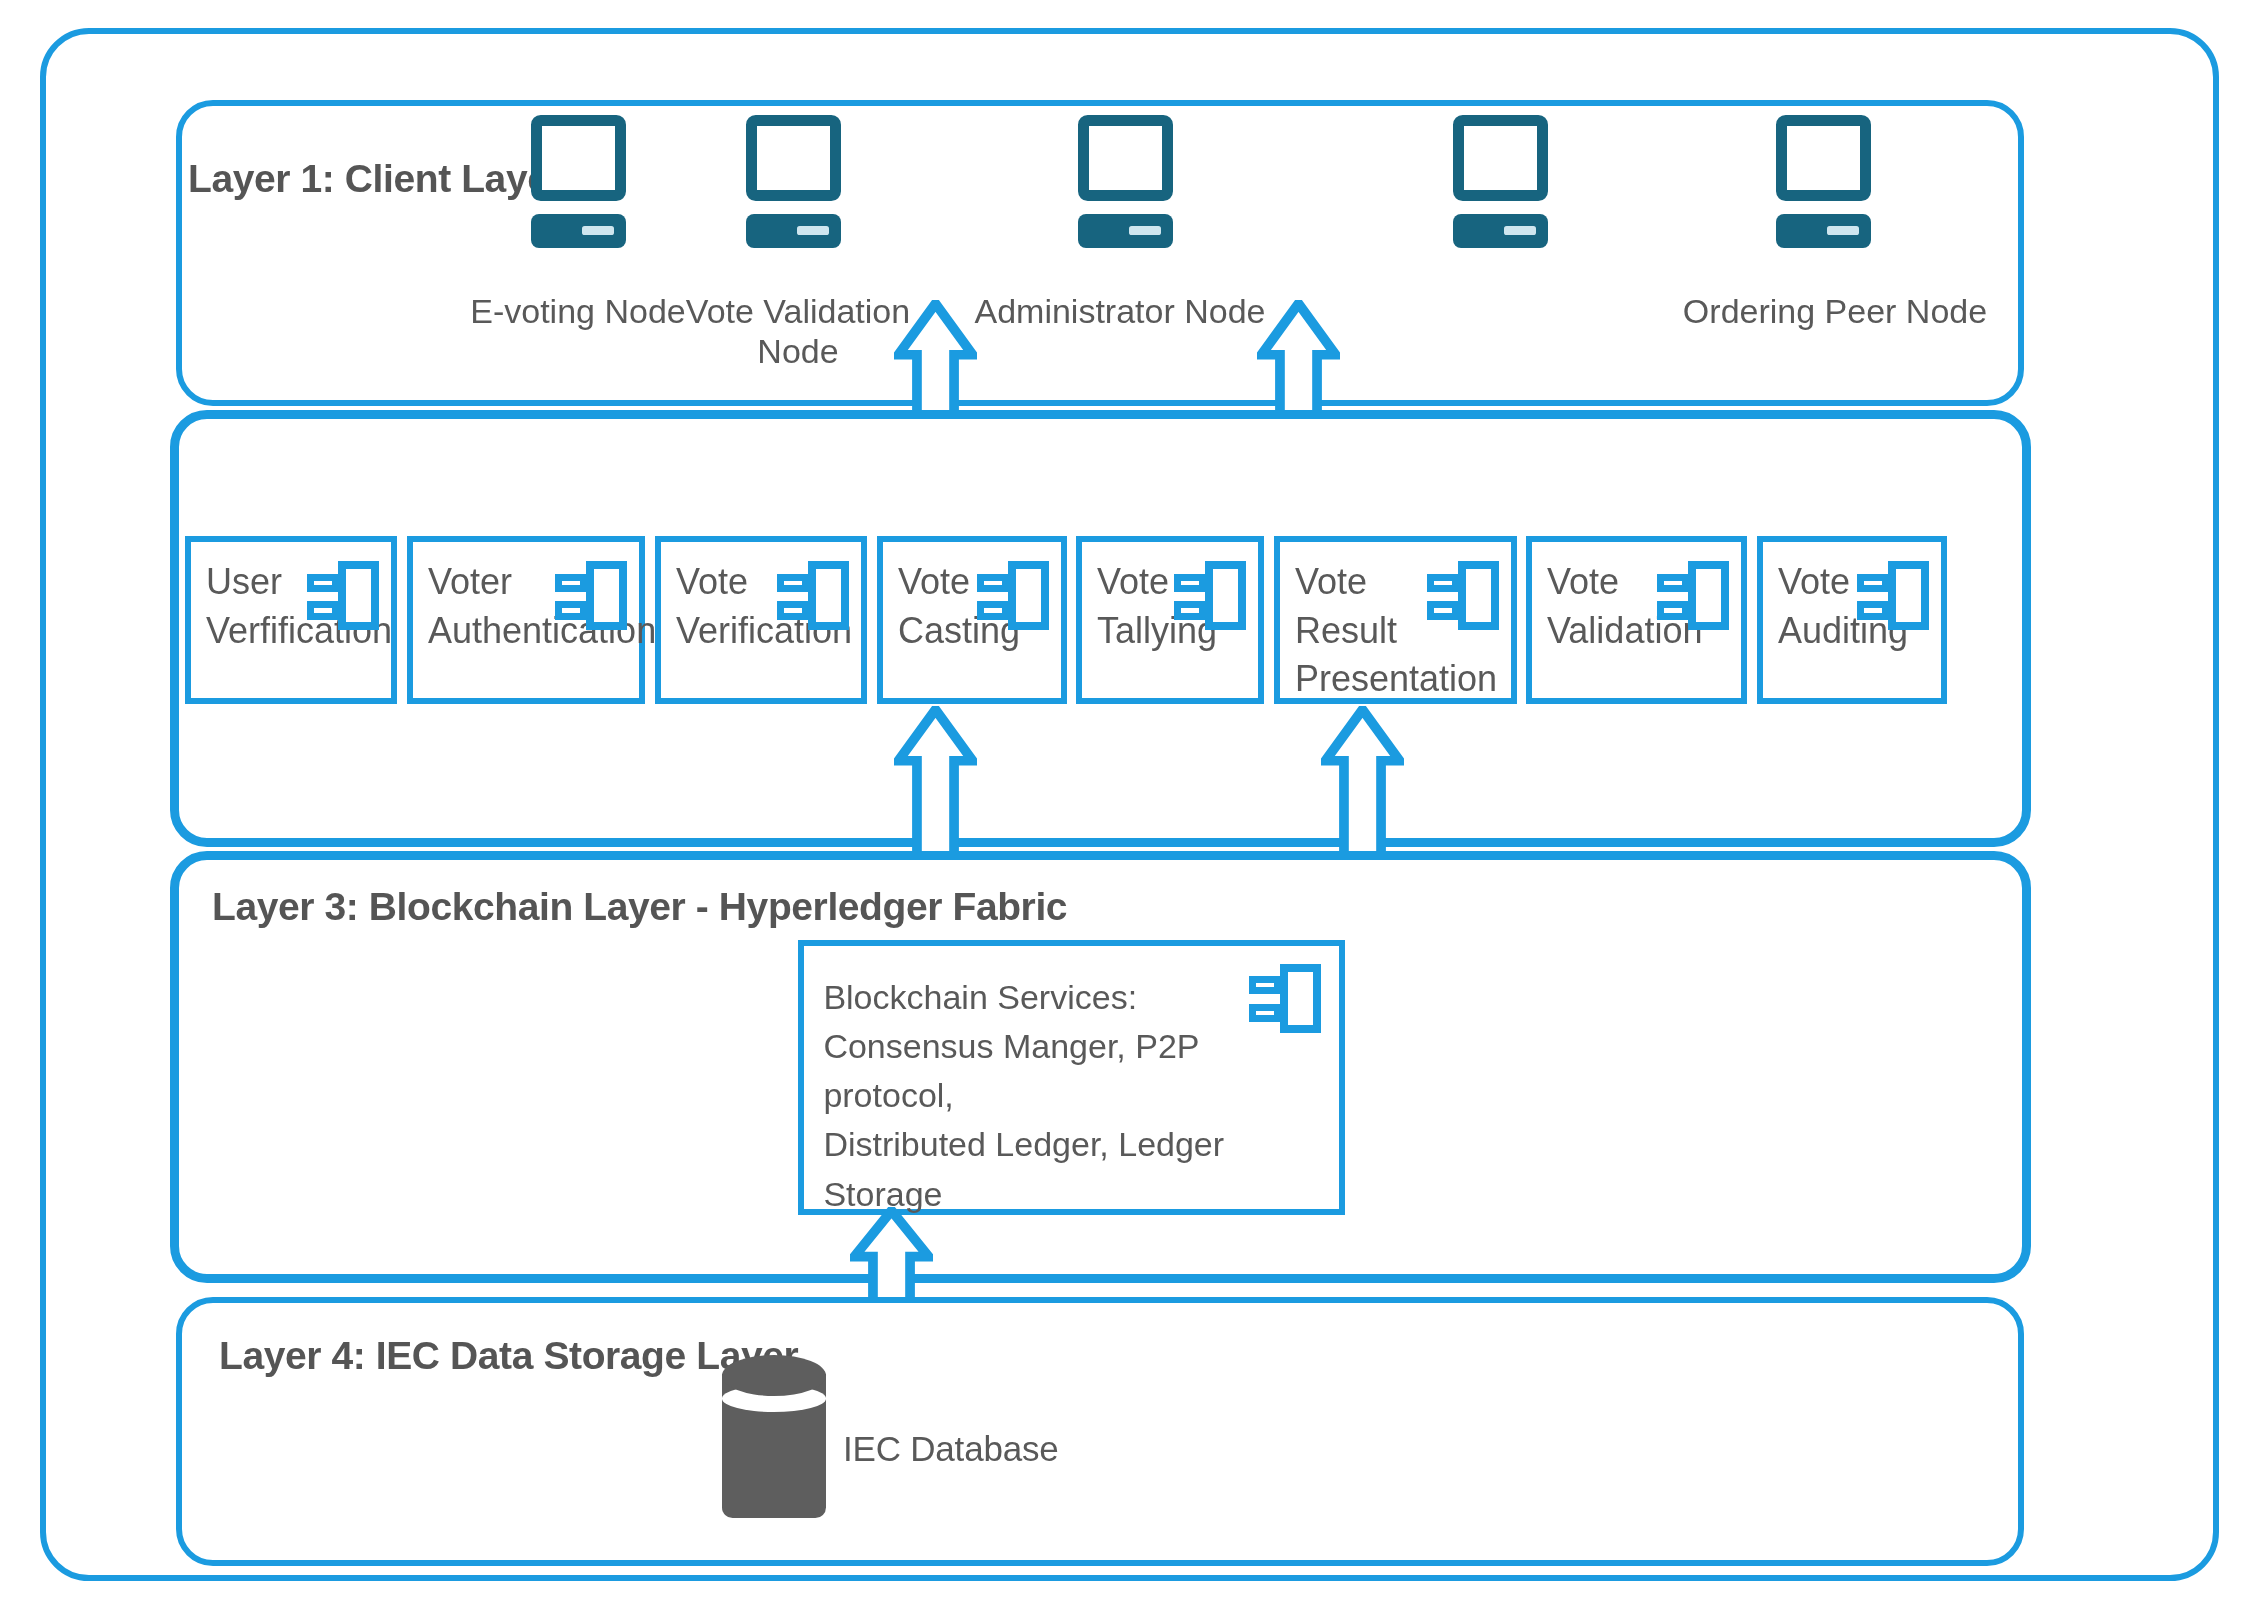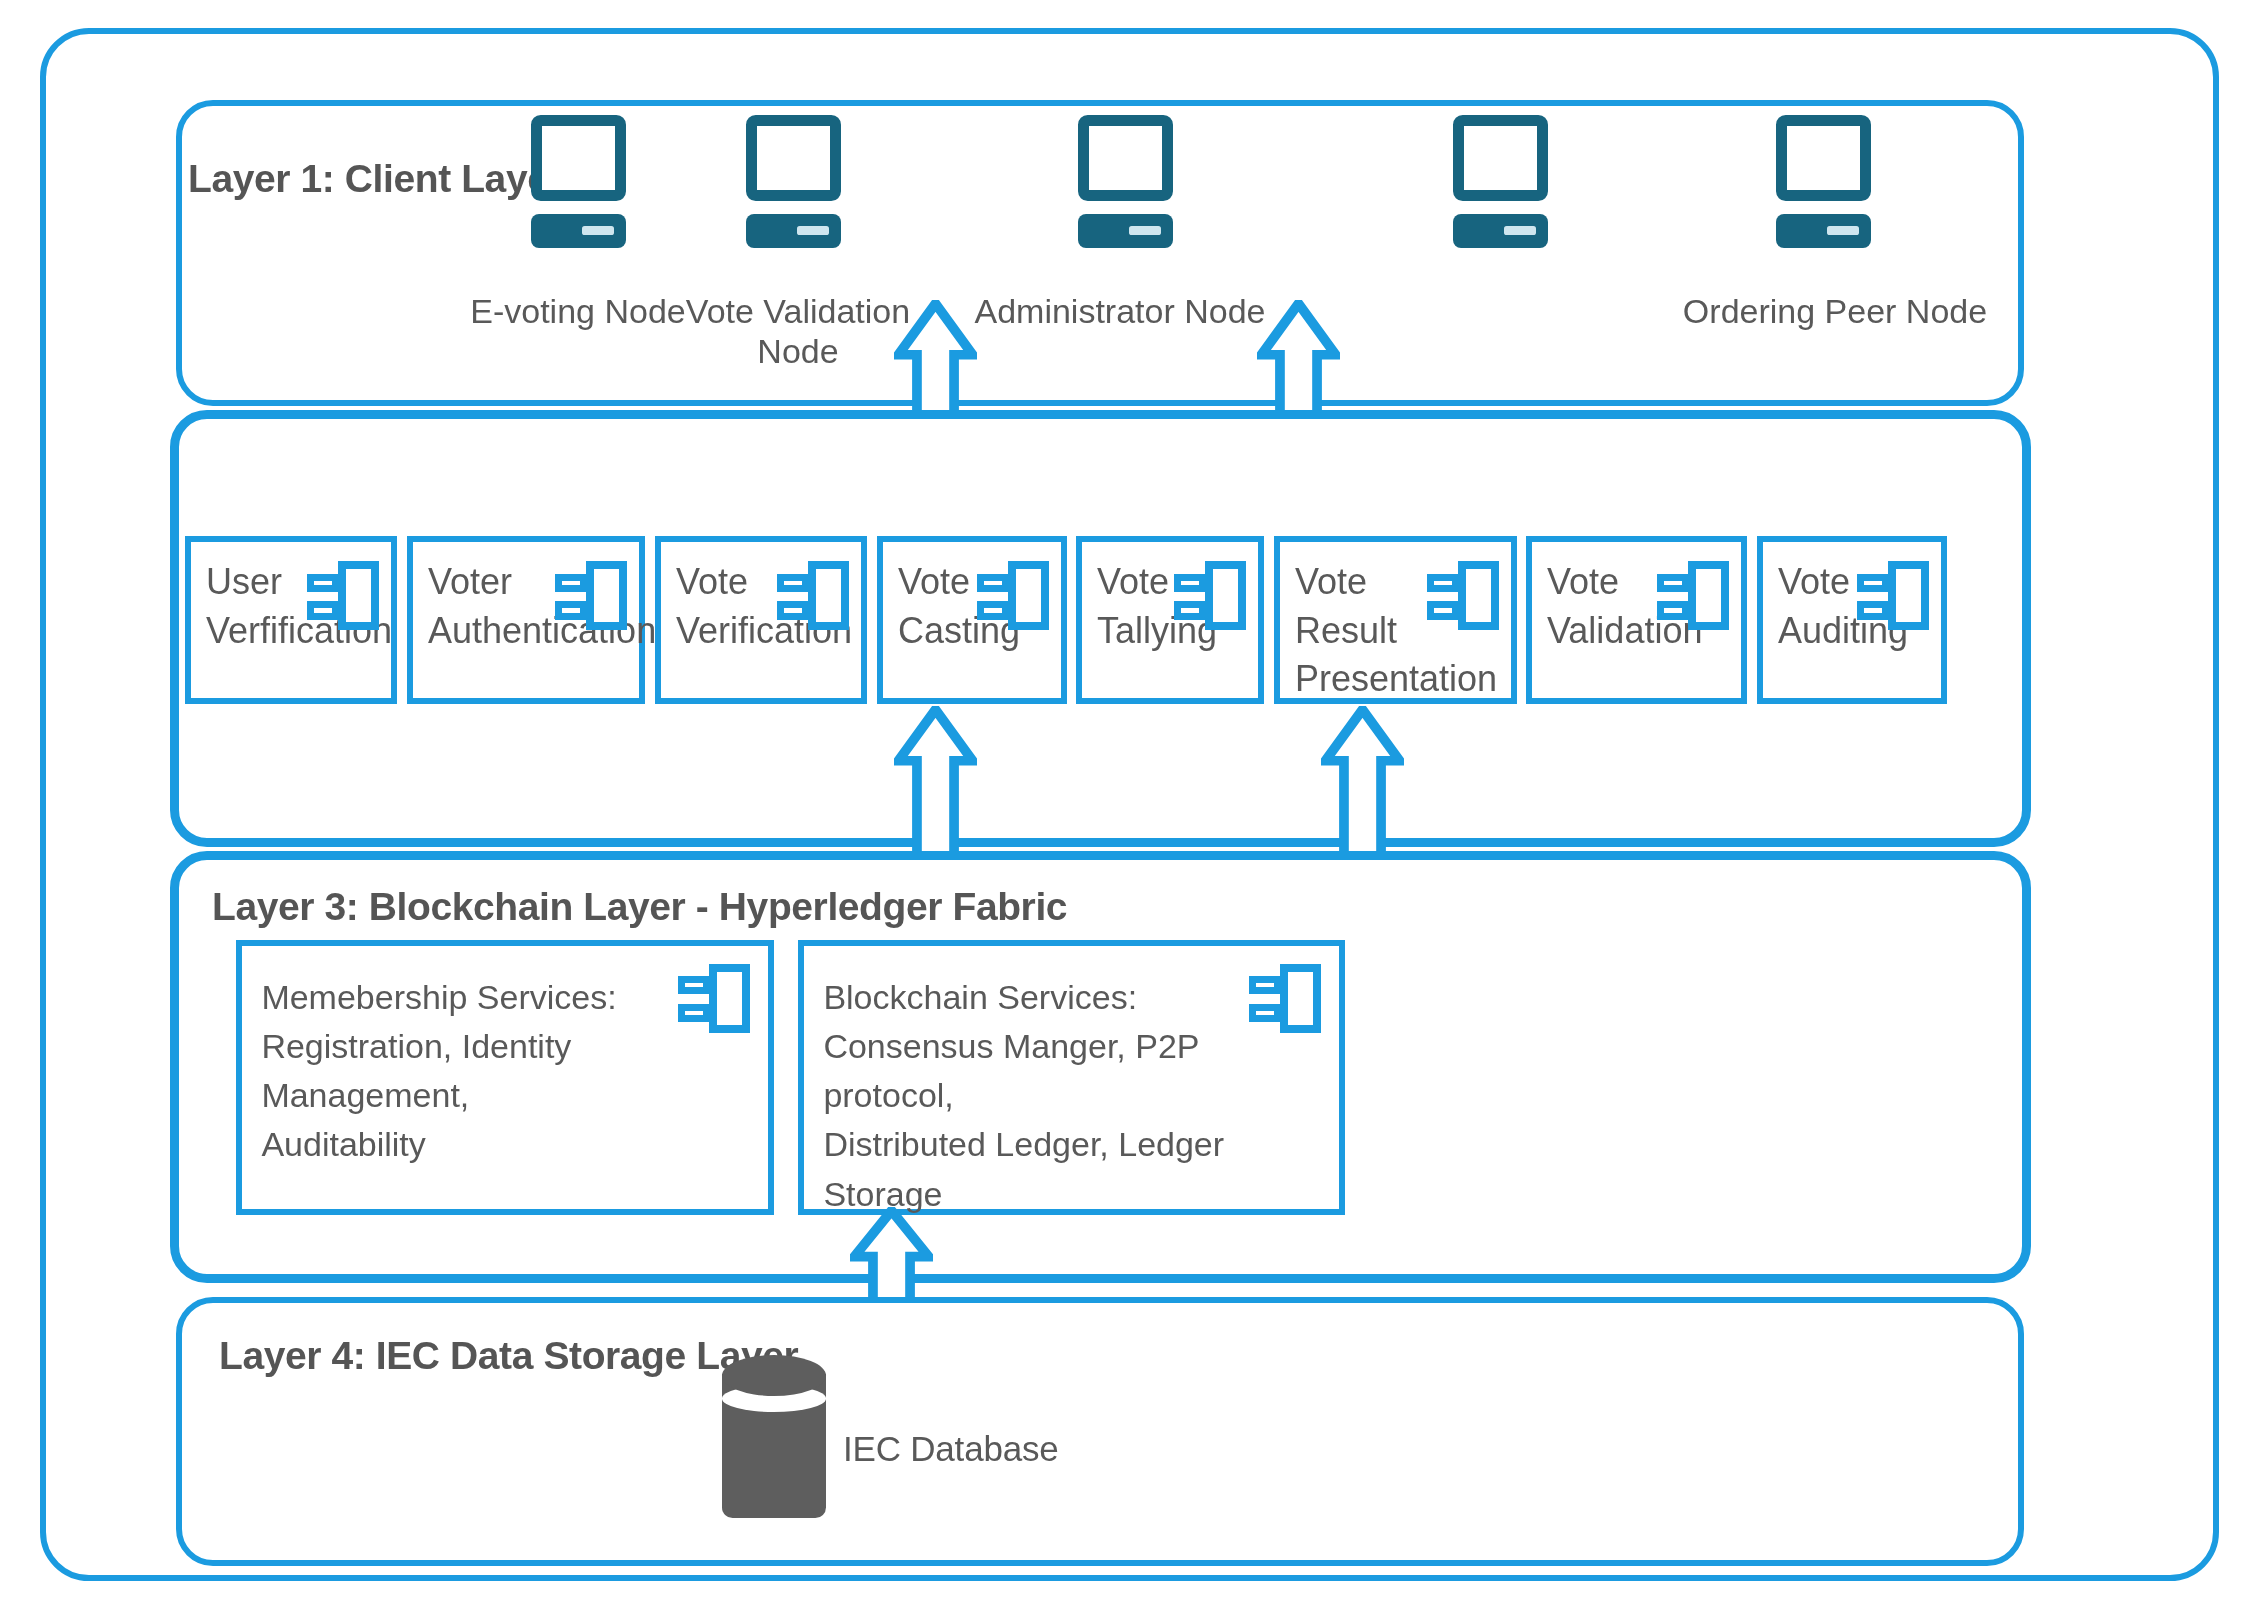--- a/index.html
+++ b/index.html
@@ -220,30 +220,20 @@
   <svg class="arrow-svg" style="left:894px;top:706px;" width="83" height="219" viewBox="0 0 94 248">
     <polygon points="47,4 89,62 68,62 68,186 89,186 47,244 5,186 26,186 26,62 5,62" fill="#ffffff" stroke="#1B9BE0" stroke-width="11" stroke-linejoin="miter"></polygon>
   </svg>
   <svg class="arrow-svg" style="left:1321px;top:706px;" width="83" height="219" viewBox="0 0 94 248">
     <polygon points="47,4 89,62 68,62 68,186 89,186 47,244 5,186 26,186 26,62 5,62" fill="#ffffff" stroke="#1B9BE0" stroke-width="11" stroke-linejoin="miter"></polygon>
   </svg>
 
   <div id="layer3-band" class="abs layer-band"></div>
   <div id="layer3-title" class="abs layer-title">Layer 3: Blockchain Layer - Hyperledger Fabric</div>
 
-  <div class="svc3" style="left:236px;top:940px;width:538px;height:275px;">
-    <div class="txt" style="top:26.5px;width:476px;">Memebership Services:
-Registration, Identity Management,
-Auditability</div>
-    <div class="comp-ico" style="right:17.6px;top:17.6px;width:72px;height:69px;">
-      <div class="body"></div>
-        <div class="tab t1"></div>
-        <div class="tab t2"></div>
-    </div>
-  </div>
 
   <div class="svc3" style="left:798px;top:940px;width:547px;height:275px;">
     <div class="txt" style="top:26.5px;width:494px;">Blockchain Services:
 Consensus Manger, P2P protocol,
 Distributed Ledger, Ledger Storage</div>
     <div class="comp-ico" style="right:17.6px;top:17.6px;width:72px;height:69px;">
       <div class="body"></div>
         <div class="tab t1"></div>
         <div class="tab t2"></div>
     </div>

